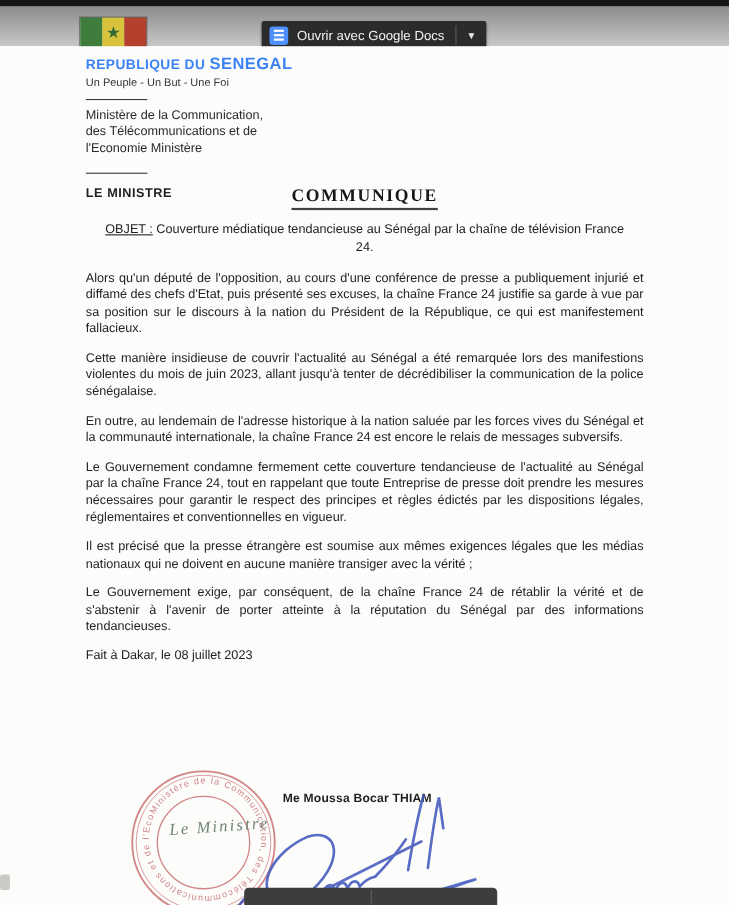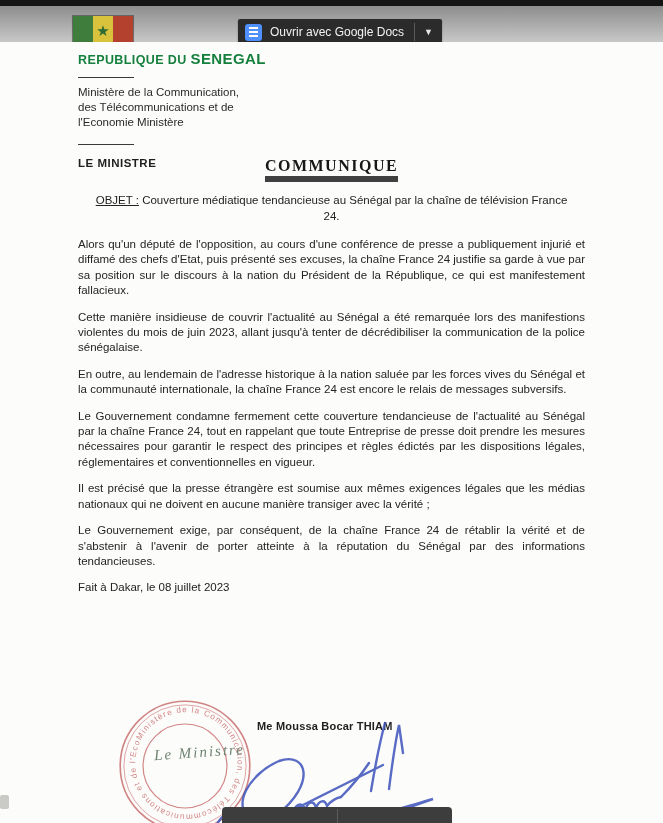--- a/index.html
+++ b/index.html
@@ -45,34 +45,34 @@
     font-size: 9px; color: #e8e8e8;
   }
 
   
   .page {
     position: absolute; left: 0; top: 42px; width: 663px; height: 781px;
     background: #fcfcfb; color: #262626;
   }
   .content { position: absolute; left: 78px; top: 8px; width: 507px; }
 
-  .republic { font-weight: bold; letter-spacing: .4px; color: #15803d; }
+  .republic { font-weight: bold; letter-spacing: .4px; color: #3b82f6; }
   .republic .small { font-size: 12.5px; }
   .republic .large { font-size: 15px; }
   .motto { font-size: 10px; color: #333; margin-top: 2px; }
   .rule { width: 56px; border: none; border-top: 1.4px solid #3a3a3a; margin: 9px 0 7px 0; }
   .ministry { font-size: 11.5px; line-height: 15px; color: #2a2a2a; }
   .minister { font-weight: bold; font-size: 11.5px; letter-spacing: .5px; margin-top: 12px; color: #1f1f1f; }
 
   .title-wrap { text-align: center; margin-top: -12px; }
   .doc-title {
     display: inline-block;
     font-family: "Liberation Serif", serif;
     font-size: 16px; font-weight: bold; letter-spacing: 1.5px;
-    border-bottom: 6px solid #404040; padding-bottom: 1px; color: #171717;
+    border-bottom: 2px solid #404040; padding-bottom: 1px; color: #171717;
   }
   .objet { text-align: center; font-size: 11.5px; line-height: 15.5px; margin: 11px 14px 0 14px; color: #222; }
   .objet .lbl { font-weight: normal; text-decoration: underline; margin-top: 44px; }
 
   .body-text { margin-top: 13px; }
   .body-text p {
     font-size: 11.5px; line-height: 15.4px; text-align: justify;
     margin: 0 0 11px 0; color: #242424;
   }
 
@@ -131,20 +131,21 @@
       <div class="sep"></div>
       <div class="caret">▼</div>
     </div>
   </div>
 
   <div class="page">
     <div class="content">
       <div class="republic">
         <span class="small">REPUBLIQUE DU </span><span class="large">SENEGAL</span>
       </div>
+      <div class="motto">Un Peuple - Un But - Une Foi</div>
       <hr class="rule">
       <div class="ministry">
         <div>Ministère de la Communication,</div>
         <div>des Télécommunications et de</div>
         <div>l'Economie Ministère</div>
       </div>
       <hr class="rule" style="margin-top:14px">
       <div class="minister">LE MINISTRE</div>
 
       <div class="title-wrap">

